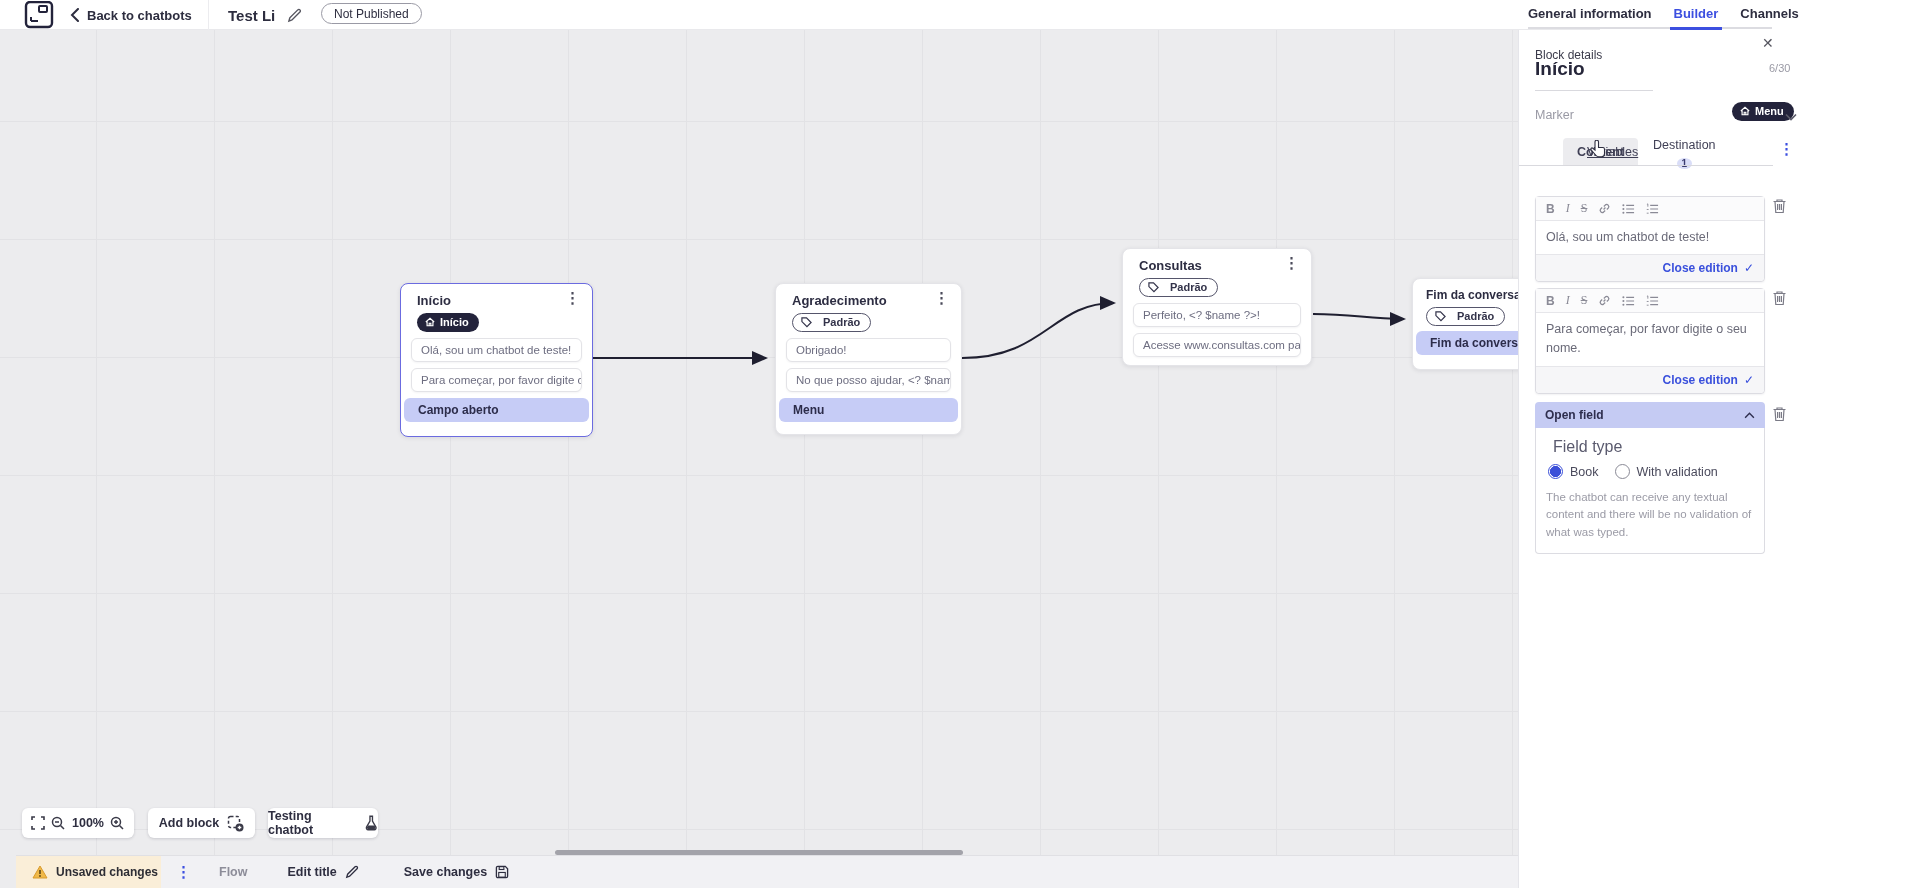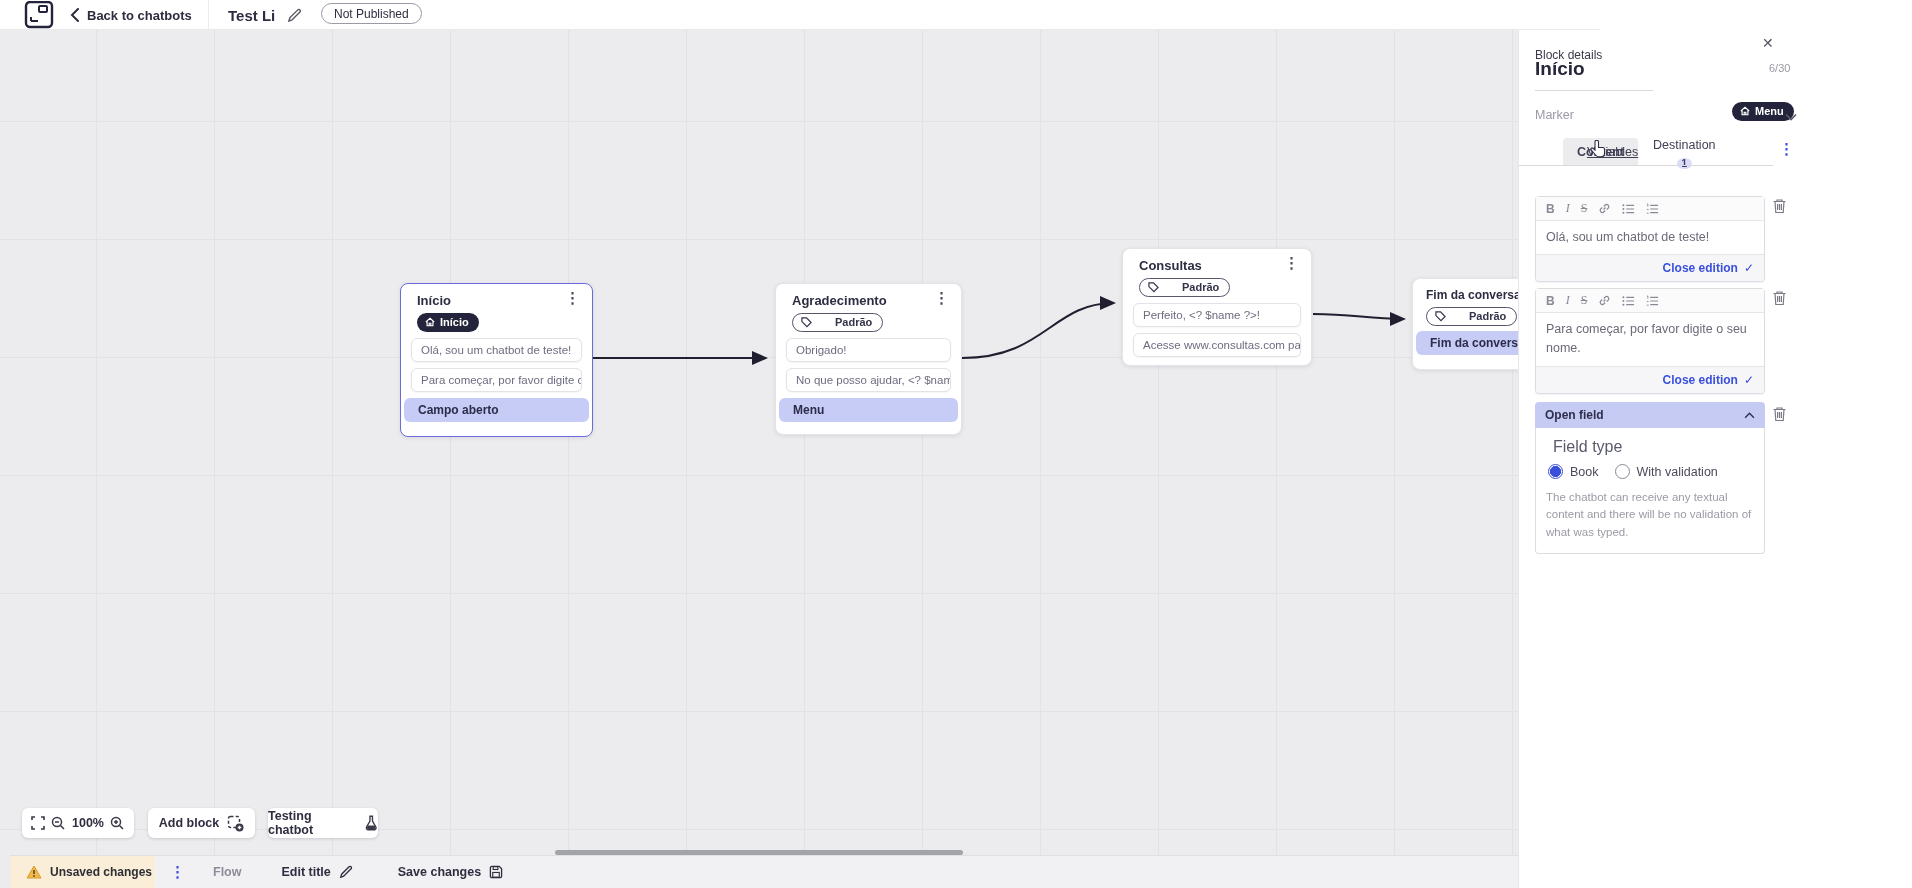--- a/index.html
+++ b/index.html
@@ -27,34 +27,34 @@
     background-size:118px 118px; background-position:-22px -27px; }
   svg.wires { position:absolute; left:0; top:0; width:1518px; height:858px; pointer-events:none; }
 
   .fblock { position:absolute; background:#fff; border:1px solid #e4e4e8; border-radius:8px; box-shadow:0 1px 4px rgba(40,40,60,.10); padding:9px 0 8px 0; }
   .fblock.selected { border:1.5px solid #6b6be0; }
   .fb-titlerow { display:flex; align-items:flex-start; justify-content:space-between; padding:0 12px 0 16px; }
   .fb-title { font-size:13px; font-weight:bold; color:#2d2d42; }
   .dots-v { color:#4a4a5a; font-size:15px; line-height:10px; letter-spacing:0; cursor:pointer; font-weight:bold; }
   .fb-pillrow { padding:5px 16px 6px 16px; }
   .pill-dark { display:inline-flex; align-items:center; gap:5px; background:#23233b; color:#fff; border-radius:999px; font-size:11px; font-weight:bold; padding:3px 10px 4px 8px; }
-  .pill-tag { display:inline-flex; align-items:center; gap:23px; background:#fff; color:#33334a; border:1px solid #55556b; border-radius:999px; font-size:11px; font-weight:bold; padding:2px 10px 3px 8px; }
+  .pill-tag { display:inline-flex; align-items:center; gap:11px; background:#fff; color:#33334a; border:1px solid #55556b; border-radius:999px; font-size:11px; font-weight:bold; padding:2px 10px 3px 8px; }
   .fb-items { display:flex; flex-direction:column; gap:6px; }
   .fb-item { margin:0 10px; background:#fff; border:1px solid #e3e3e7; border-radius:6px; min-height:24px; display:flex; align-items:center; padding:3px 9px; font-size:11.5px; color:#6d6d80; box-shadow:0 1px 2px rgba(40,40,60,.05); white-space:nowrap; overflow:hidden; }
   .fb-item.lav { margin:0 3px; background:#c6ccf6; border:none; color:#2c2c4a; font-weight:bold; font-size:12px; padding:4px 14px; box-shadow:none; }
 
   
   .chip { position:absolute; background:#fff; border-radius:6px; box-shadow:0 1px 3px rgba(40,40,60,.18); height:30px; display:flex; align-items:center; font-size:12.5px; font-weight:bold; color:#2e2e40; }
   .zoomchip { left:22px; top:778px; width:112px; justify-content:space-between; padding:0 9px; }
   .addchip { left:148px; top:778px; width:107px; justify-content:center; gap:8px; cursor:pointer; }
   .testchip { left:268px; top:778px; width:110px; justify-content:center; gap:7px; cursor:pointer; }
   .hscroll { position:absolute; left:555px; top:820px; width:408px; height:5px; border-radius:3px; background:#a3a3aa; }
 
   
-  .statusbar { position:absolute; left:10px; bottom:0; width:1518px; height:33px; background:#f1f1f4; border-top:1px solid #e0e0e4; display:flex; align-items:center; z-index:30;margin-top:36px; }
+  .statusbar { position:absolute; left:16px; bottom:0; width:1518px; height:33px; background:#f1f1f4; border-top:1px solid #e0e0e4; display:flex; align-items:center; z-index:30;margin-top:36px; }
   .warnbox { height:100%; width:145px; background:#faeed8; display:flex; align-items:center; gap:8px; padding-left:16px; }
   .warn-label { font-size:12px; font-weight:bold; color:#2e2e35; }
   .sb-item { font-size:12.5px; font-weight:bold; color:#2e2e40; display:flex; align-items:center; gap:8px; cursor:pointer; }
   .sb-flow { color:#8d8d99; }
 
   
   .panel { position:absolute; left:1518px; top:30px; width:394px; height:858px; background:#fff; border-left:1px solid #e5e5ea; z-index:35; }
   .bd-header { position:absolute; left:16px; top:18px; font-size:12px; color:#3a3a4a; }
   .bd-close { position:absolute; left:243px; top:5px; font-size:14px; color:#55555f; cursor:pointer; }
   .bd-name { position:absolute; left:16px; top:28px; font-size:19px; font-weight:bold; color:#26263a; }
@@ -114,20 +114,25 @@
       <span class="back-label">Back to chatbots</span>
     </div>
     <div class="top-divider"></div>
     <div class="bot-title">
       <span class="name">Test Li</span>
       <svg width="15" height="15" viewBox="0 0 16 16">
           <path d="M2 14 L3 10.5 L11.5 2 a1.6 1.6 0 0 1 2.3 2.3 L5.3 12.8 Z" fill="none" stroke="#55555f" stroke-width="1.5"></path>
         </svg>
     </div>
     <div class="badge-pill">Not Published</div>
+    <div class="toptabs">
+      <div class="toptab">General information</div>
+      <div class="toptab active">Builder</div>
+      <div class="toptab">Channels</div>
+    </div>
   </div>
 
   <div class="canvas">
 
     <svg class="wires">
       <defs>
         <marker id="arr" markerWidth="9" markerHeight="8" refX="7" refY="3.5" orient="auto">
           <path d="M0,0 L8,3.5 L0,7 Z" fill="#1f1f30"></path>
         </marker>
       </defs>

